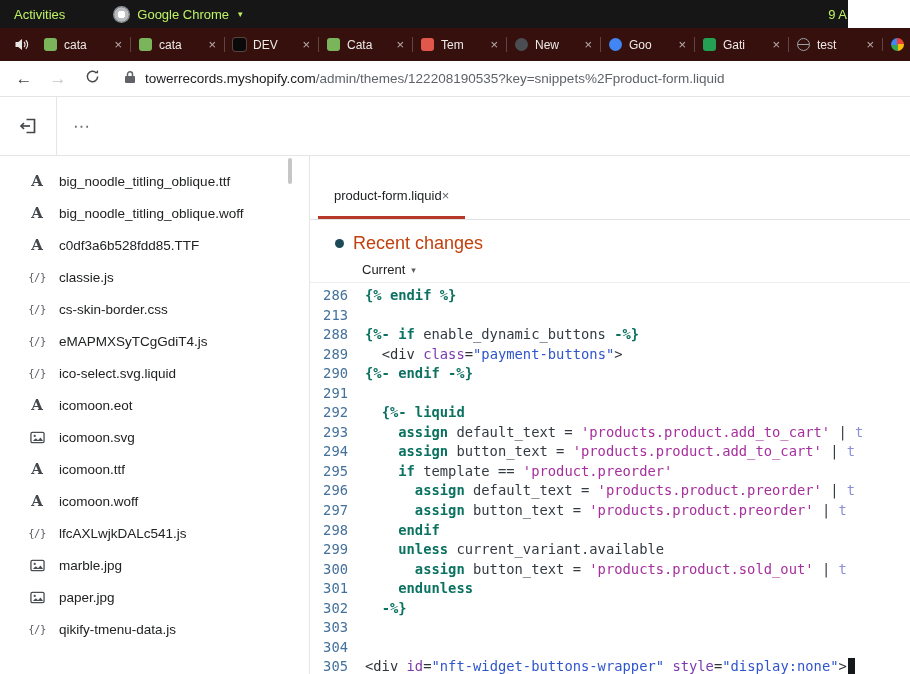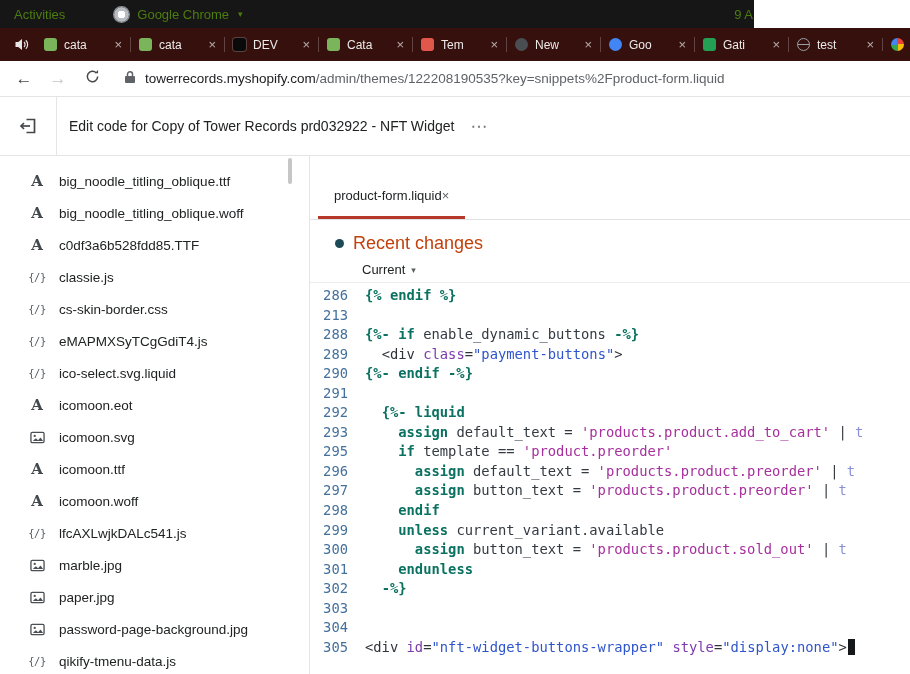--- a/index.html
+++ b/index.html
@@ -1,18 +1,18 @@
 <!DOCTYPE html>
 <html style="--accent: #b5382a; --tabstrip: #36100d; --shopify_green: #7ab55c; --kw: #0b7261; --plain: #333a41; --string: #a62f9d; --filter: #8a8fd8; --attr: #7c3aae; --value: #2f55cc; --tag: #2f3338; --lineno: #44719b;"><head>
 <meta charset="utf-8">
 <style>
   *{margin:0;padding:0;box-sizing:border-box}
   html,body{width:910px;height:674px;overflow:hidden;background:#fff;font-family:"Liberation Sans",sans-serif}
   
-  .os-bar{position:absolute;left:0;top:0;width:754px;height:28px;background:#161616;color:#4d7c0f;display:flex;align-items:center;font-size:13px}
+  .os-bar{position:absolute;left:0;top:0;width:848px;height:28px;background:#161616;color:#bef264;display:flex;align-items:center;font-size:13px}
   .os-activities{padding:0 14px;height:100%;display:flex;align-items:center;cursor:pointer}
   .os-app{display:flex;align-items:center;gap:7px;margin-left:34px;cursor:pointer}
   .chrome-icon{width:17px;height:17px;border-radius:50%;background:radial-gradient(circle,#ffffff 0 30%,#b9bdc2 31% 58%,#888d92 59% 100%);display:inline-block}
   .os-caret{font-size:9px;margin-left:2px}
   .os-clock{margin-left:auto;padding-right:1px;white-space:nowrap}
   
   .tabstrip{position:absolute;left:0;top:28px;width:910px;height:33px;background:var(--tabstrip,#36100d);display:flex;align-items:center;overflow:hidden}
   .speaker{width:16px;height:16px;margin:0 6px 0 14px;flex:none;display:flex;align-items:center;cursor:pointer}
   .tabs{display:flex;height:100%;align-items:center;flex:1;overflow:hidden}
   .tab{width:94px;flex:none;display:flex;align-items:center;gap:7px;padding:0 8px;color:#eceae9;font-size:12px;cursor:pointer}
@@ -167,21 +167,20 @@
 </div>
 
 <div class="app-header">
   <div class="exit-btn">
     <svg width="20" height="20" viewBox="0 0 20 20" fill="none" stroke="#44474a" stroke-width="1.7">
         <path d="M8.5 3.5h8v13h-8"></path>
         <path d="M12 10H3"></path>
         <path d="M6 7l-3 3 3 3"></path>
       </svg>
   </div>
-  <div class="title">Edit code for Copy of Tower Records prd032922 - NFT Widget</div>
   <div class="more">⋯</div>
 </div>
 
 <div class="app-body">
   <div class="sidebar">
     <div id="file-list">
         <div class="file-row">
           <span class="fi fi-font">A</span>
           <span>big_noodle_titling_oblique.ttf</span>
         </div>
@@ -249,30 +248,20 @@
           <span class="fi">
             <svg viewBox="0 0 16 16" width="15" height="15">
               <rect x="1" y="2.5" width="14" height="11" rx="1.5" fill="none" stroke="#4a4f54" stroke-width="1.4"></rect>
               <circle cx="5" cy="6.3" r="1.2" fill="#4a4f54"></circle>
               <path d="M3 11.8l3.2-3 2.4 2.2 2.6-3 2.8 3.8z" fill="#4a4f54"></path>
             </svg>
           </span>
           <span>paper.jpg</span>
         </div>
         <div class="file-row">
-          <span class="fi">
-            <svg viewBox="0 0 16 16" width="15" height="15">
-              <rect x="1" y="2.5" width="14" height="11" rx="1.5" fill="none" stroke="#4a4f54" stroke-width="1.4"></rect>
-              <circle cx="5" cy="6.3" r="1.2" fill="#4a4f54"></circle>
-              <path d="M3 11.8l3.2-3 2.4 2.2 2.6-3 2.8 3.8z" fill="#4a4f54"></path>
-            </svg>
-          </span>
-          <span>password-page-background.jpg</span>
-        </div>
-        <div class="file-row">
           <span class="fi fi-code">{/}</span>
           <span>qikify-tmenu-data.js</span>
         </div>
       </div>
     <div class="sb-thumb"></div>
   </div>
   <div class="editor">
     <div class="editor-tabs">
       <div class="file-tab">
         <span class="ft-label">product-form.liquid</span>
@@ -316,20 +305,24 @@
         </div>
         <div class="code-line">
           <span class="ln">292</span>
           <span class="lc"><span class="tk-p">  </span><span class="tk-d">{%- liquid</span></span>
         </div>
         <div class="code-line">
           <span class="ln">293</span>
           <span class="lc"><span class="tk-p">    </span><span class="tk-d">assign</span><span class="tk-p"> default_text = </span><span class="tk-s">'products.product.add_to_cart'</span><span class="tk-p"> | </span><span class="tk-f">t</span></span>
         </div>
         <div class="code-line">
+          <span class="ln">294</span>
+          <span class="lc"><span class="tk-p">    </span><span class="tk-d">assign</span><span class="tk-p"> button_text = </span><span class="tk-s">'products.product.add_to_cart'</span><span class="tk-p"> | </span><span class="tk-f">t</span></span>
+        </div>
+        <div class="code-line">
           <span class="ln">295</span>
           <span class="lc"><span class="tk-p">    </span><span class="tk-d">if</span><span class="tk-p"> template == </span><span class="tk-s">'product.preorder'</span></span>
         </div>
         <div class="code-line">
           <span class="ln">296</span>
           <span class="lc"><span class="tk-p">      </span><span class="tk-d">assign</span><span class="tk-p"> default_text = </span><span class="tk-s">'products.product.preorder'</span><span class="tk-p"> | </span><span class="tk-f">t</span></span>
         </div>
         <div class="code-line">
           <span class="ln">297</span>
           <span class="lc"><span class="tk-p">      </span><span class="tk-d">assign</span><span class="tk-p"> button_text = </span><span class="tk-s">'products.product.preorder'</span><span class="tk-p"> | </span><span class="tk-f">t</span></span>

